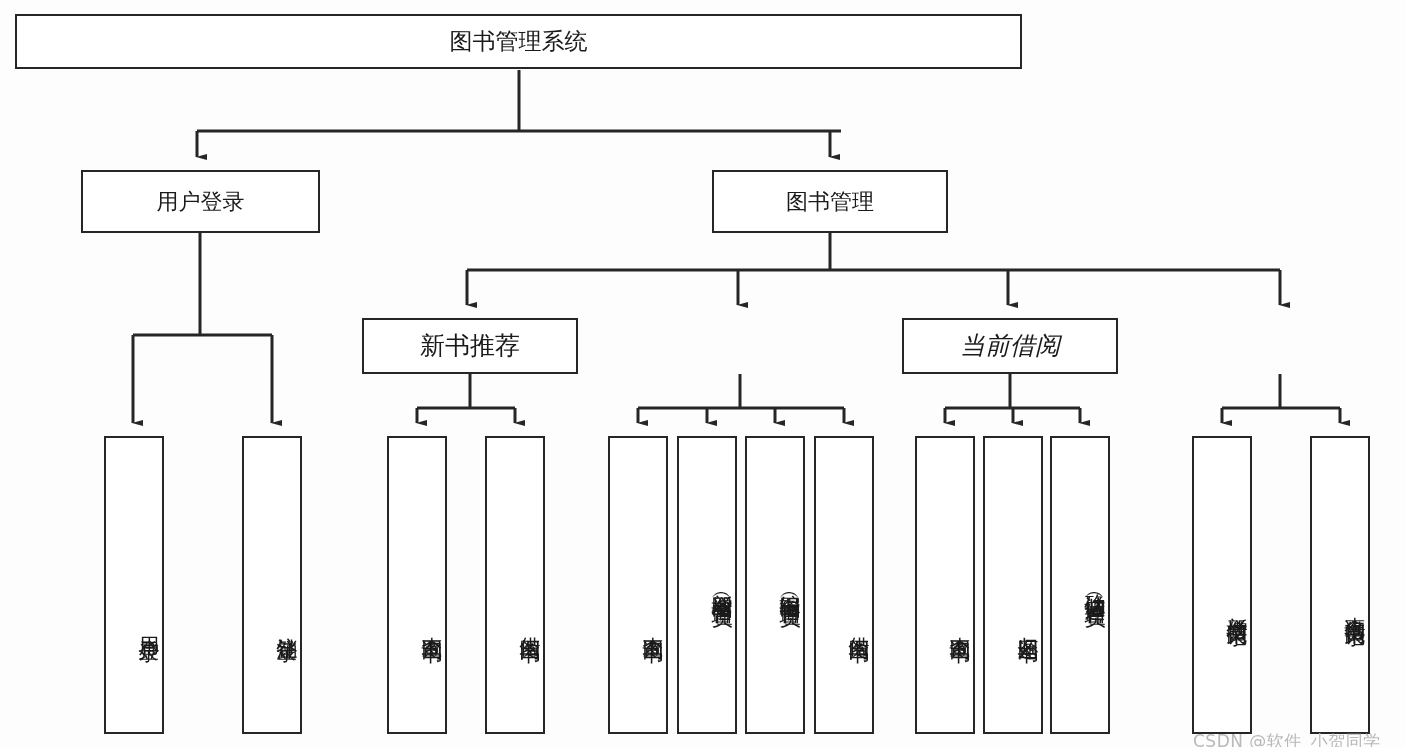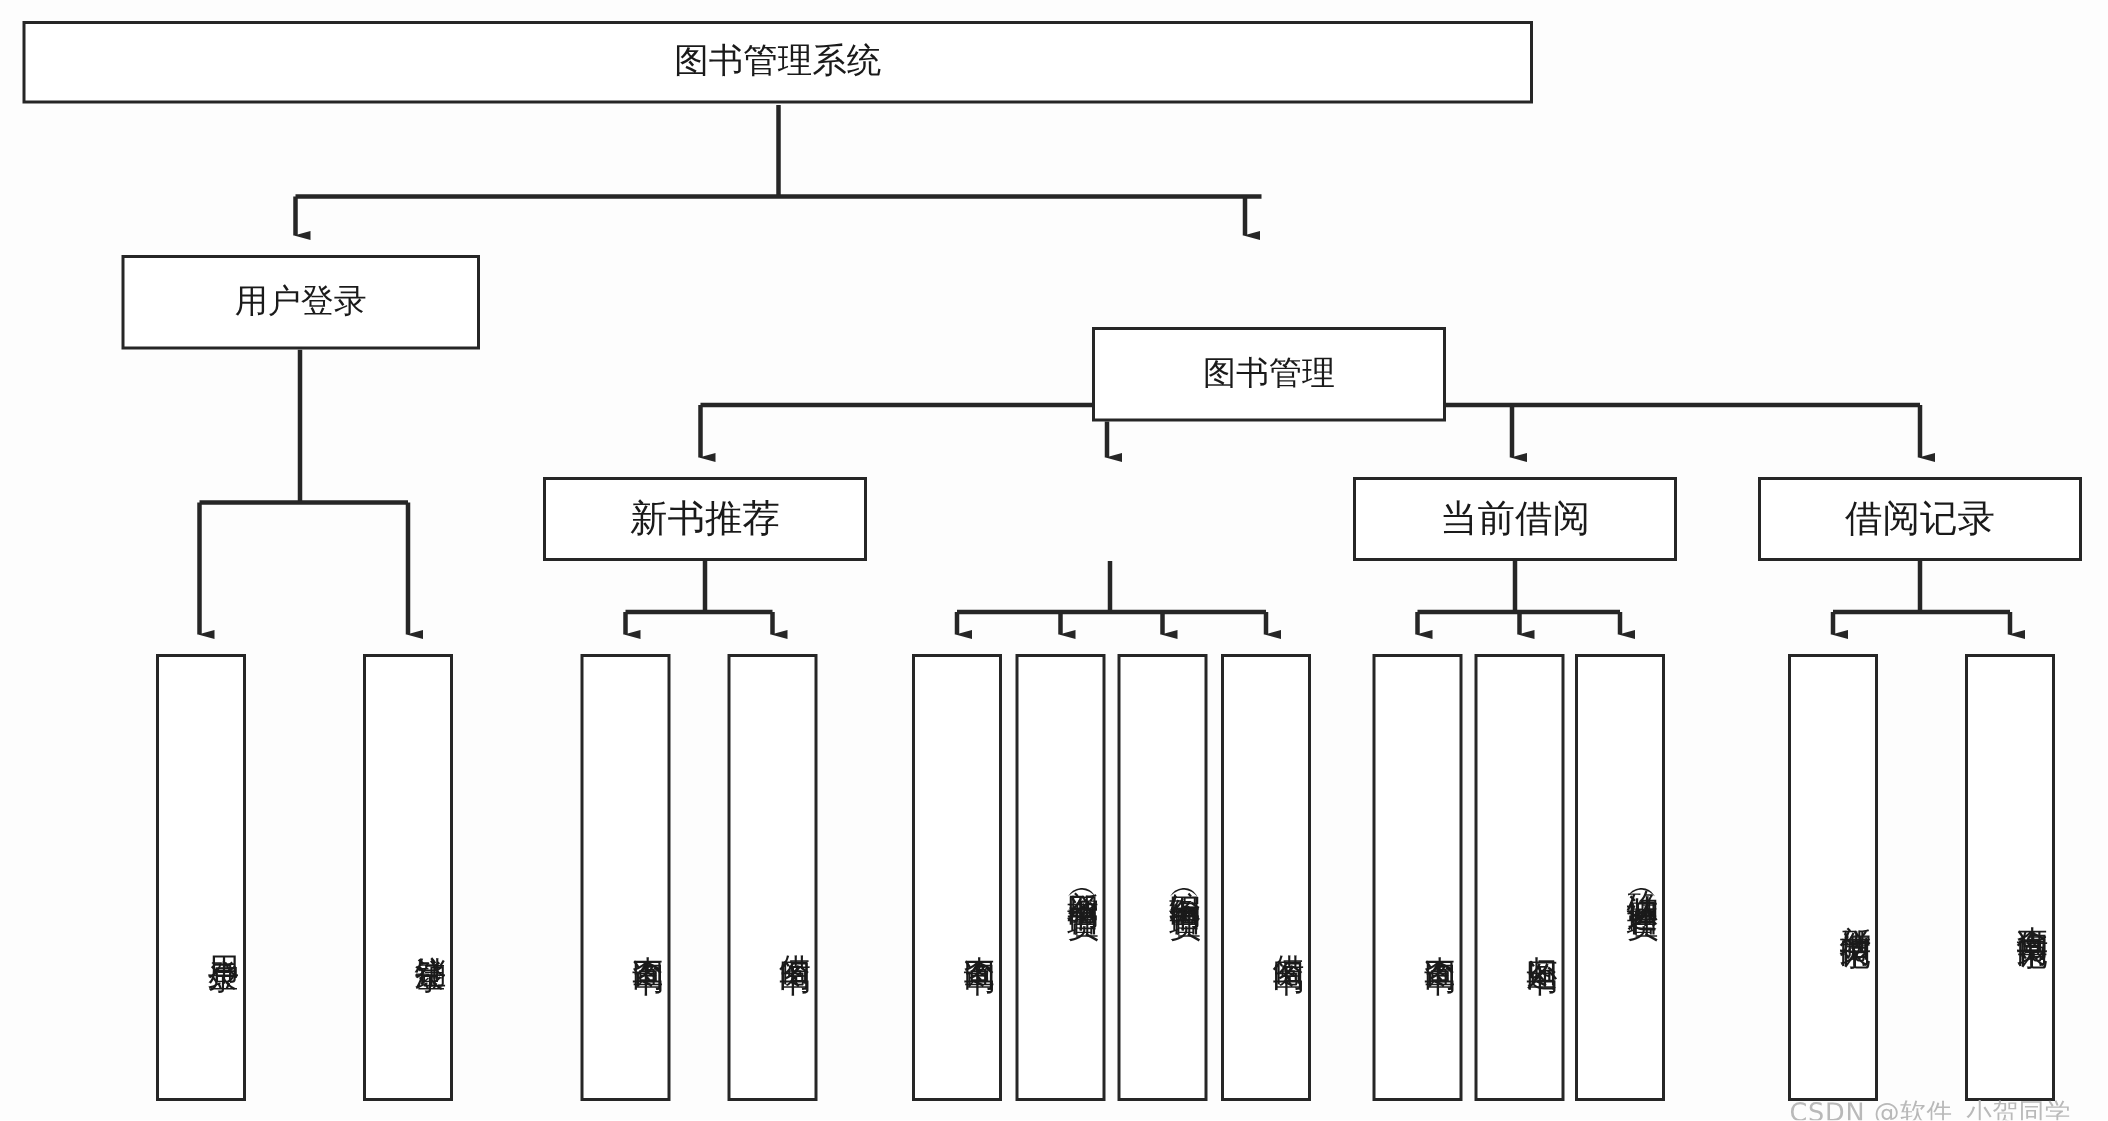--- a/index.html
+++ b/index.html
@@ -118,25 +118,24 @@
       <path d="M1280,374 L1280,408"></path>
       <path d="M1222,408 L1340,408"></path>
       <path d="M1222,408 L1222,423" marker-end="url(#arrow)"></path>
       <path d="M1340,408 L1340,423" marker-end="url(#arrow)"></path>
     </g>
   </svg>
 
   <div class="node root" style="left:15px; top:14px; width:1007px; height:55px;">图书管理系统</div>
 
   <div class="node level1" style="left:81px; top:170px; width:239px; height:63px;">用户登录</div>
-  <div class="node level1" style="left:728px; top:170px; width:236px; height:63px;margin-top:48px;">图书管理</div>
+  <div class="node level1" style="left:712px; top:170px; width:236px; height:63px;">图书管理</div>
 
   <div class="node level2" style="left:362px; top:318px; width:216px; height:56px;">新书推荐</div>
-  <div class="node level2" style="left:902px; top:318px; width:216px; height:56px;">当前借阅</div>
-  <div class="node level2" style="left:1172px; top:318px; width:216px; height:56px;">借阅记录</div>
+  <div class="node level2" style="left:902px; top:318px; width:216px; height:56px;font-style:italic;">当前借阅</div>
 
   <div class="node leaf" style="left:104px; top:436px; width:60px; height:298px; padding-top:82px;">用户登录</div>
   <div class="node leaf" style="left:242px; top:436px; width:60px; height:298px; padding-top:82px;">注销登录</div>
 
   <div class="node leaf" style="left:387px; top:436px; width:60px; height:298px; padding-top:82px;">查询图书</div>
   <div class="node leaf" style="left:485px; top:436px; width:60px; height:298px; padding-top:82px;">借阅图书</div>
 
   <div class="node leaf" style="left:608px; top:436px; width:60px; height:298px; padding-top:82px;">查询图书</div>
   <div class="node leaf tall" style="left:677px; top:436px; width:60px; height:298px; padding-top:6px;">新增图书（管理员）</div>
   <div class="node leaf tall" style="left:745px; top:436px; width:60px; height:298px; padding-top:6px;">编辑图书（管理员）</div>

